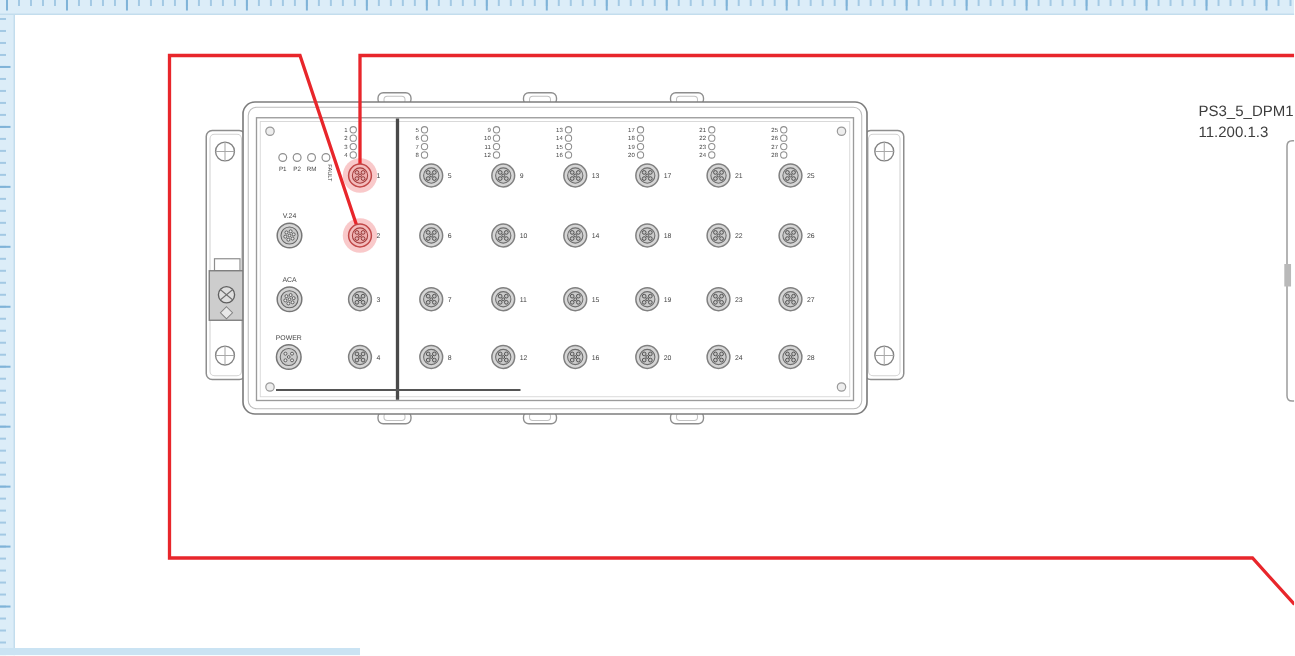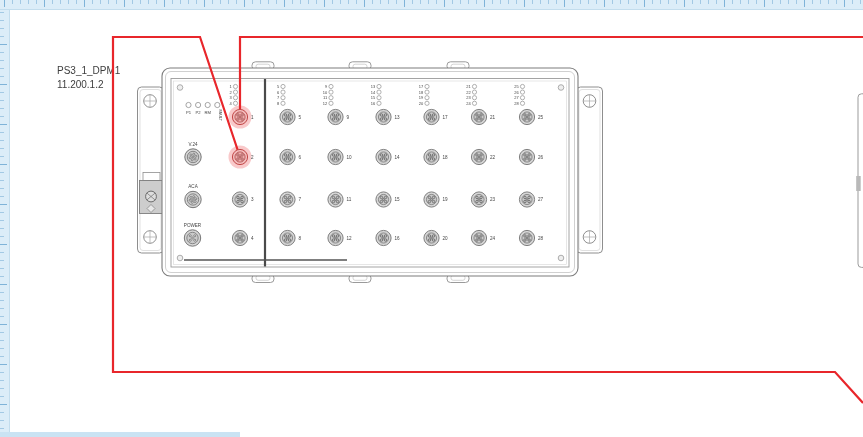--- a/index.html
+++ b/index.html
@@ -29,25 +29,25 @@
   .scroll-frag{position:absolute;left:0;top:432px;width:240px;height:5px;background:#cae3f3;z-index:5;}
 </style>
 </head>
 <body>
 
 <div class="canvas">
 
   <div class="ruler-top"></div>
   <div class="ruler-left"></div>
 
-  <div class="dev-label left">
-    <div>PS3_1_DPM1</div>
-    <div>11.200.1.2</div>
+
+  <div class="dev-label right">
+    <div>PS3_5_DPM1</div>
+    <div>11.200.1.3</div>
   </div>
-
 
   <svg id="scene" viewBox="0 0 863 437">
 
     <g id="device-base">
 
       <g>
         <rect x="252" y="61.8" width="22" height="8" rx="3.5" fill="#fff" stroke="#8e8e8e" stroke-width="0.9"></rect>
         <rect x="349" y="61.8" width="22" height="8" rx="3.5" fill="#fff" stroke="#8e8e8e" stroke-width="0.9"></rect>
         <rect x="447" y="61.8" width="22" height="8" rx="3.5" fill="#fff" stroke="#8e8e8e" stroke-width="0.9"></rect>
         <rect x="256" y="64.2" width="14" height="5" rx="2.2" fill="none" stroke="#c2c2c2" stroke-width="0.7"></rect>

